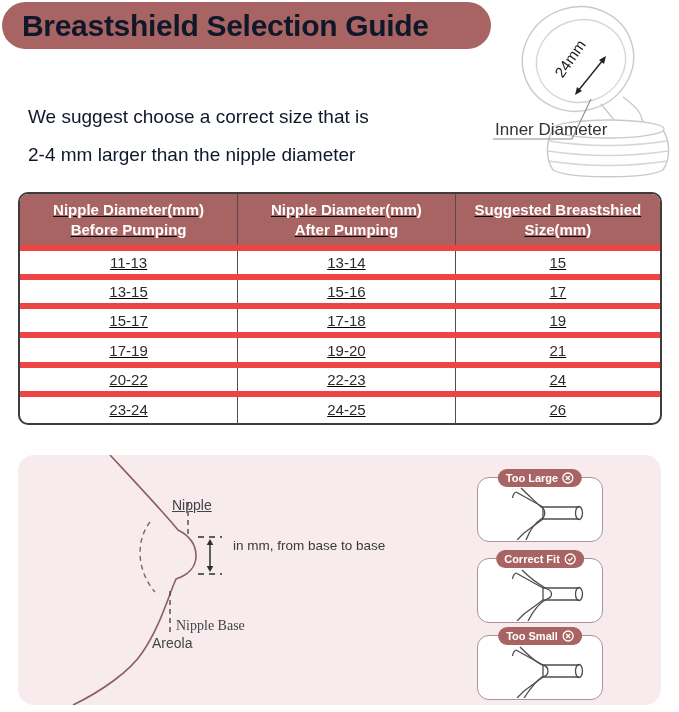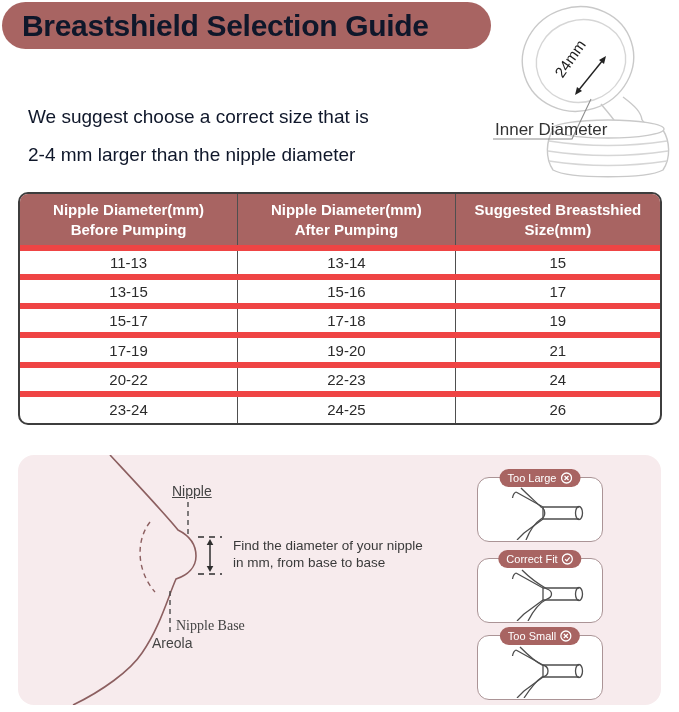--- a/index.html
+++ b/index.html
@@ -45,21 +45,21 @@
     font-size:17px; color:#333333; white-space:nowrap;
   }
 
   
   .size-table-wrap {
     position:absolute; left:18px; top:192px;
     width:644px; height:233px;
     border:2px solid #3d3d3d; border-radius:10px;
     overflow:hidden; background:#ffffff;
   }
-  table.size-table { width:100%; height:100%; border-collapse:collapse; table-layout:fixed; }
+  table.size-table { width:100%; height:100%; border-collapse:collapse; table-layout:fixed;text-decoration:underline; }
   .size-table th {
     background:#a86462; color:#ffffff;
     font-size:15px; font-weight:bold; line-height:20px;
     height:54px; text-align:center; vertical-align:middle;
     border-left:1px solid #4f4f4f;
   }
   .size-table th:first-child, .size-table td:first-child { border-left:none; }
   .size-table td {
     text-align:center; vertical-align:middle;
     font-size:15px; color:#2b2b2b;
@@ -69,21 +69,21 @@
   .size-table col.c1 { width:34%; } .size-table col.c2 { width:34%; } .size-table col.c3 { width:32%; }
 
   
   .guide-panel {
     position:absolute; left:18px; top:455px;
     width:643px; height:250px;
     background:#f7ebed; border-radius:16px;
   }
   .guide-panel svg.breast-diagram { position:absolute; left:0; top:0; }
   .dg-label { position:absolute; font-size:14px; color:#444444; white-space:nowrap; }
-  .lbl-nipple { left:154px; top:28px;text-decoration:underline; }
+  .lbl-nipple { left:154px; top:42px;text-decoration:underline; }
   .lbl-nipple-base { left:158px; top:163px;font-family:Liberation Serif, serif; }
   .lbl-areola { left:134px; top:180px; }
   .measure-note {
     position:absolute; left:215px; top:82px;
     font-size:13.5px; line-height:17px; color:#3a3a3a; white-space:nowrap;
   }
 
   
   .fit-card {
     position:absolute; left:459px;
@@ -91,21 +91,21 @@
     background:#ffffff;
     border:1px solid #ab9496; border-radius:12px;
   }
   .fit-card.c0 { top:22px; } .fit-card.c1 { top:103px; } .fit-card.c2 { top:180px; }
   .fit-badge {
     position:absolute; top:-9px; left:50%; transform:translateX(-50%);
     background:#a86462; color:#ffffff;
     border-radius:9px; height:18px;
     display:flex; align-items:center; gap:4px;
     padding:0 8px;
-    font-size:11px; font-weight:normal; white-space:nowrap;
+    font-size:11px; font-weight:bold; white-space:nowrap;
   }
   .fit-badge svg { flex:0 0 auto; }
   .fit-art { position:absolute; left:2px; top:8px; }
 </style>
 </head>
 <body>
 
 <div class="banner">
   <span class="title">Breastshield Selection Guide</span>
 </div>
@@ -218,21 +218,20 @@
     <g stroke="#2e2e2e" stroke-width="1.5">
       <line x1="180" y1="82" x2="204" y2="82" stroke-dasharray="6,5"></line>
       <line x1="180" y1="119" x2="204" y2="119" stroke-dasharray="6,5"></line>
       <line x1="192" y1="87" x2="192" y2="114"></line>
       <polygon points="192,84 188.7,90 195.3,90" fill="#2e2e2e" stroke="none"></polygon>
       <polygon points="192,117 188.7,111 195.3,111" fill="#2e2e2e" stroke="none"></polygon>
     </g>
   </svg>
   <span class="dg-label lbl-nipple">Nipple</span>
   <div class="measure-note">
-    <div>Find the diameter of your nipple</div>
     <div>in mm, from base to base</div>
   </div>
   <span class="dg-label lbl-nipple-base">Nipple Base</span>
   <span class="dg-label lbl-areola">Areola</span>
 
   <div class="fit-card c0">
     <div class="fit-badge">
       <span>Too Large</span>
       <svg width="12" height="12" viewBox="-6 -6 12 12">
         <circle r="5" fill="none" stroke="#ffffff" stroke-width="1.3"></circle>

